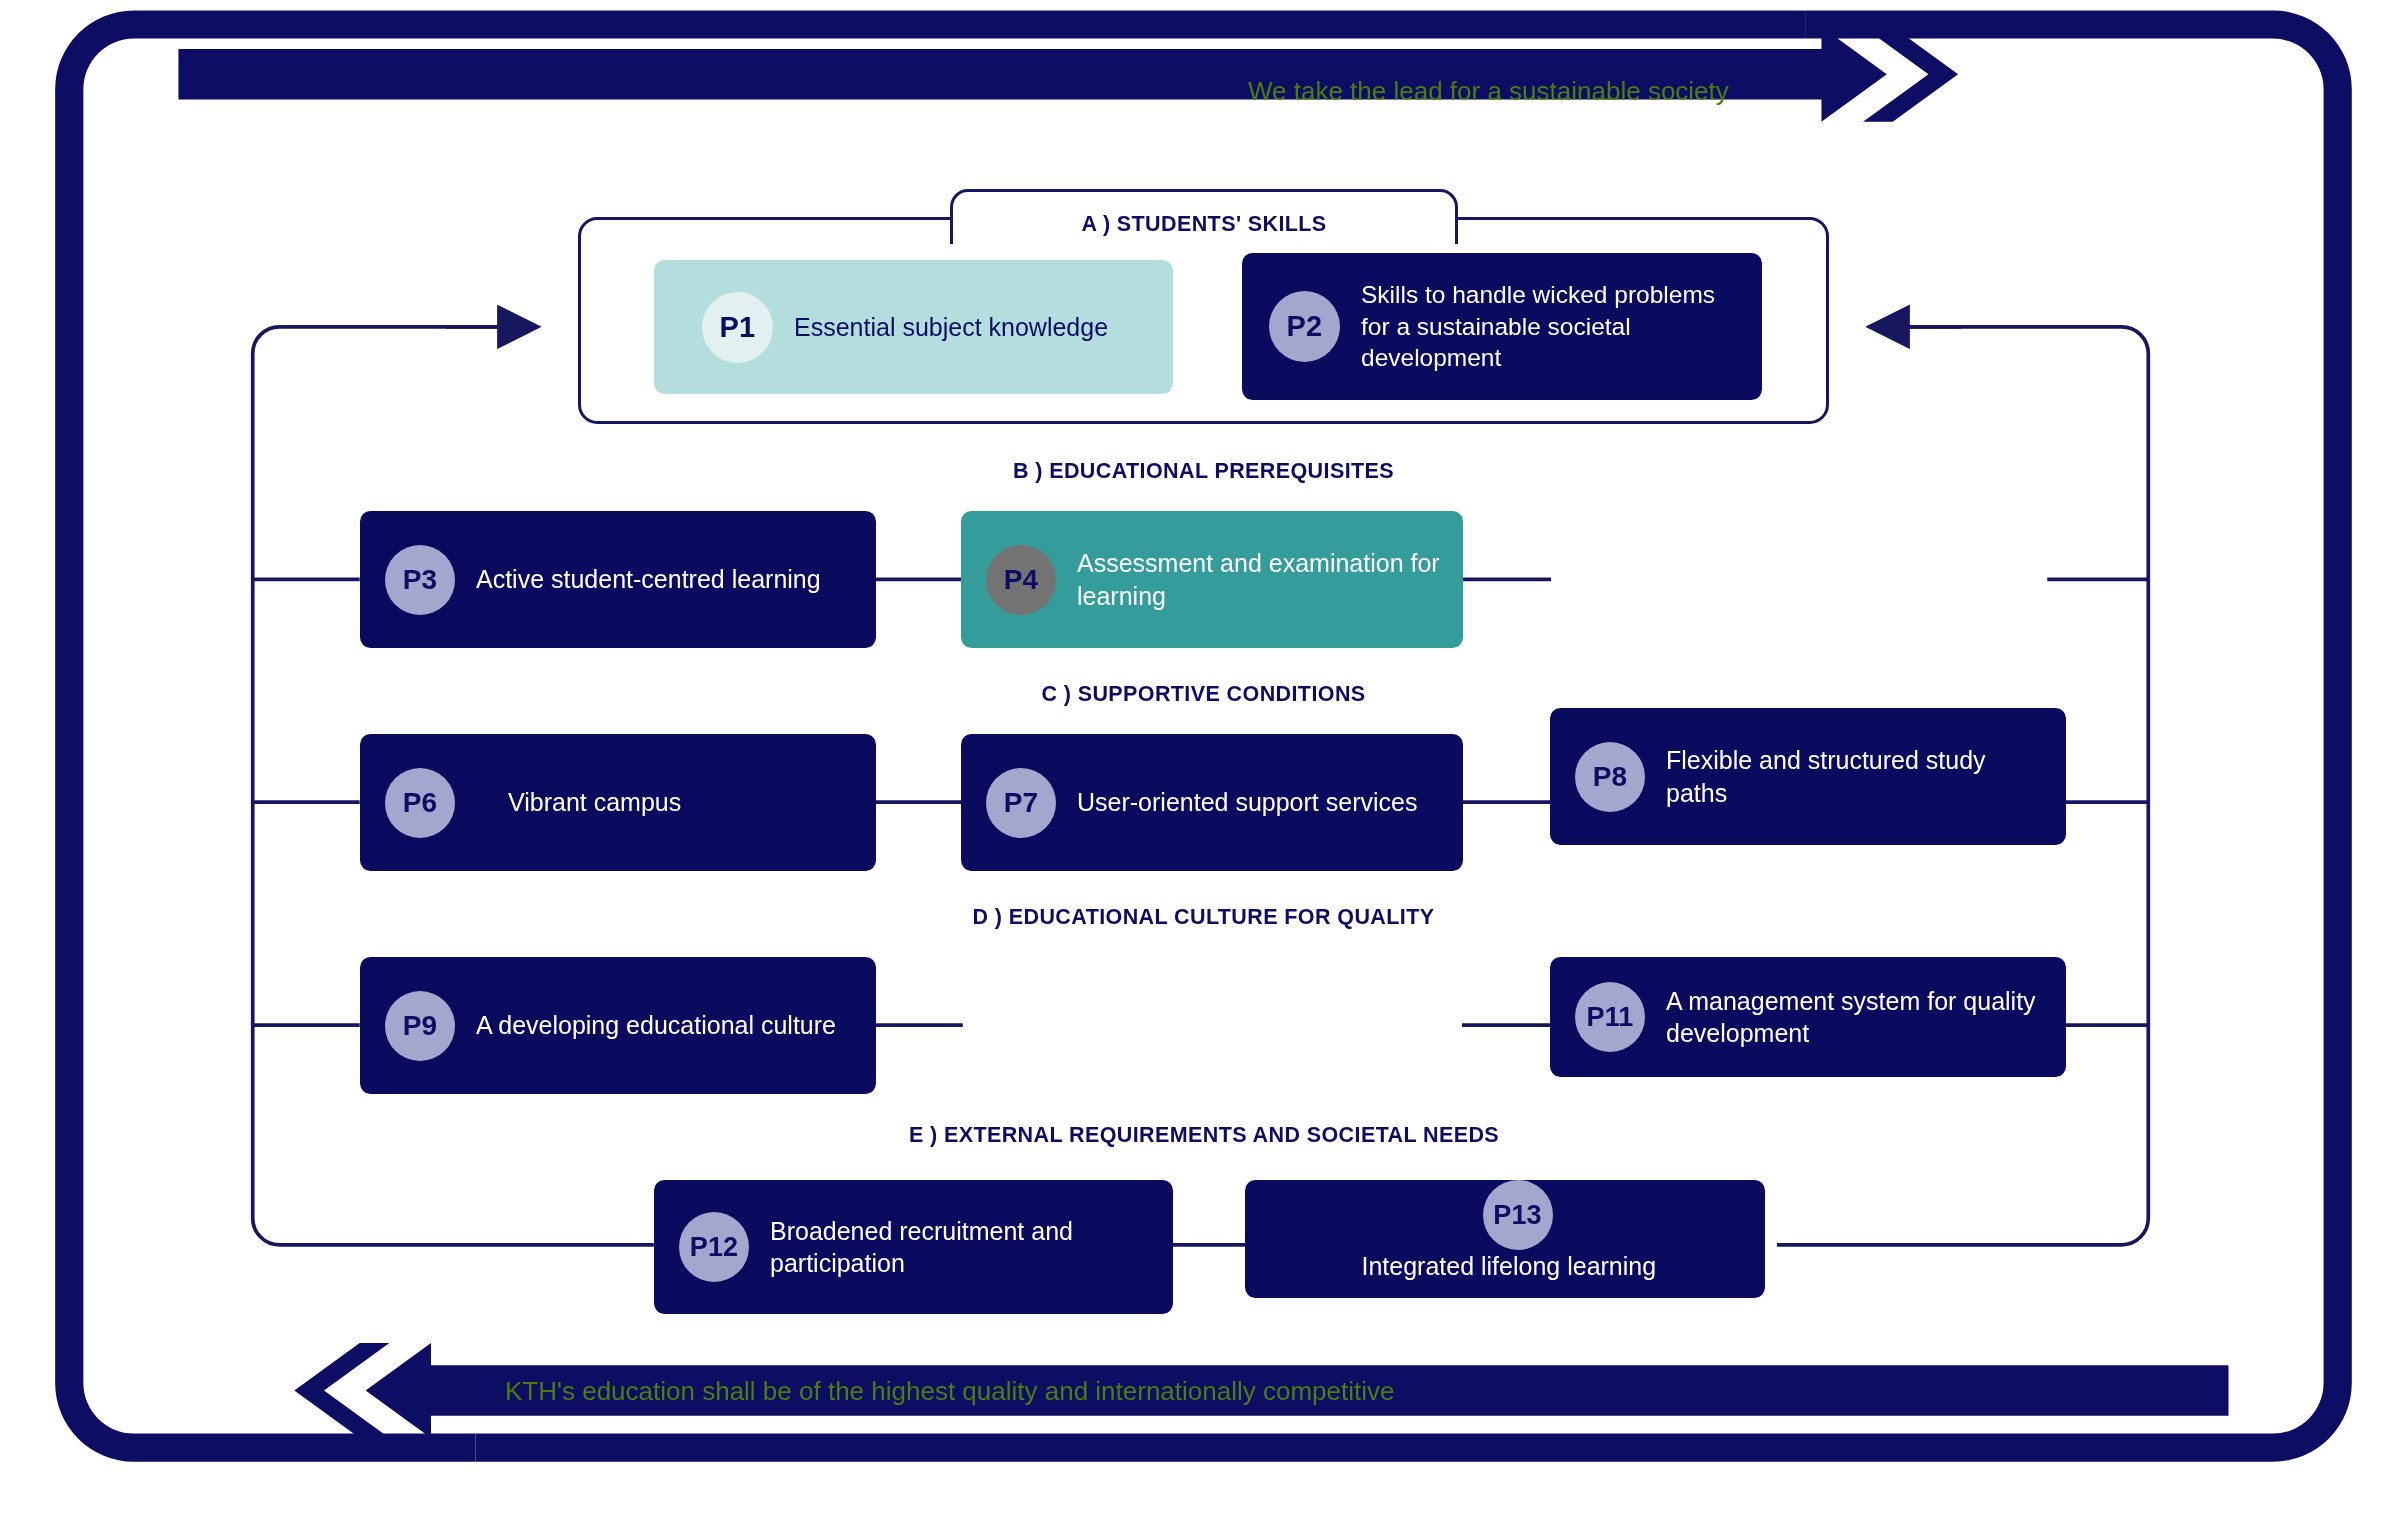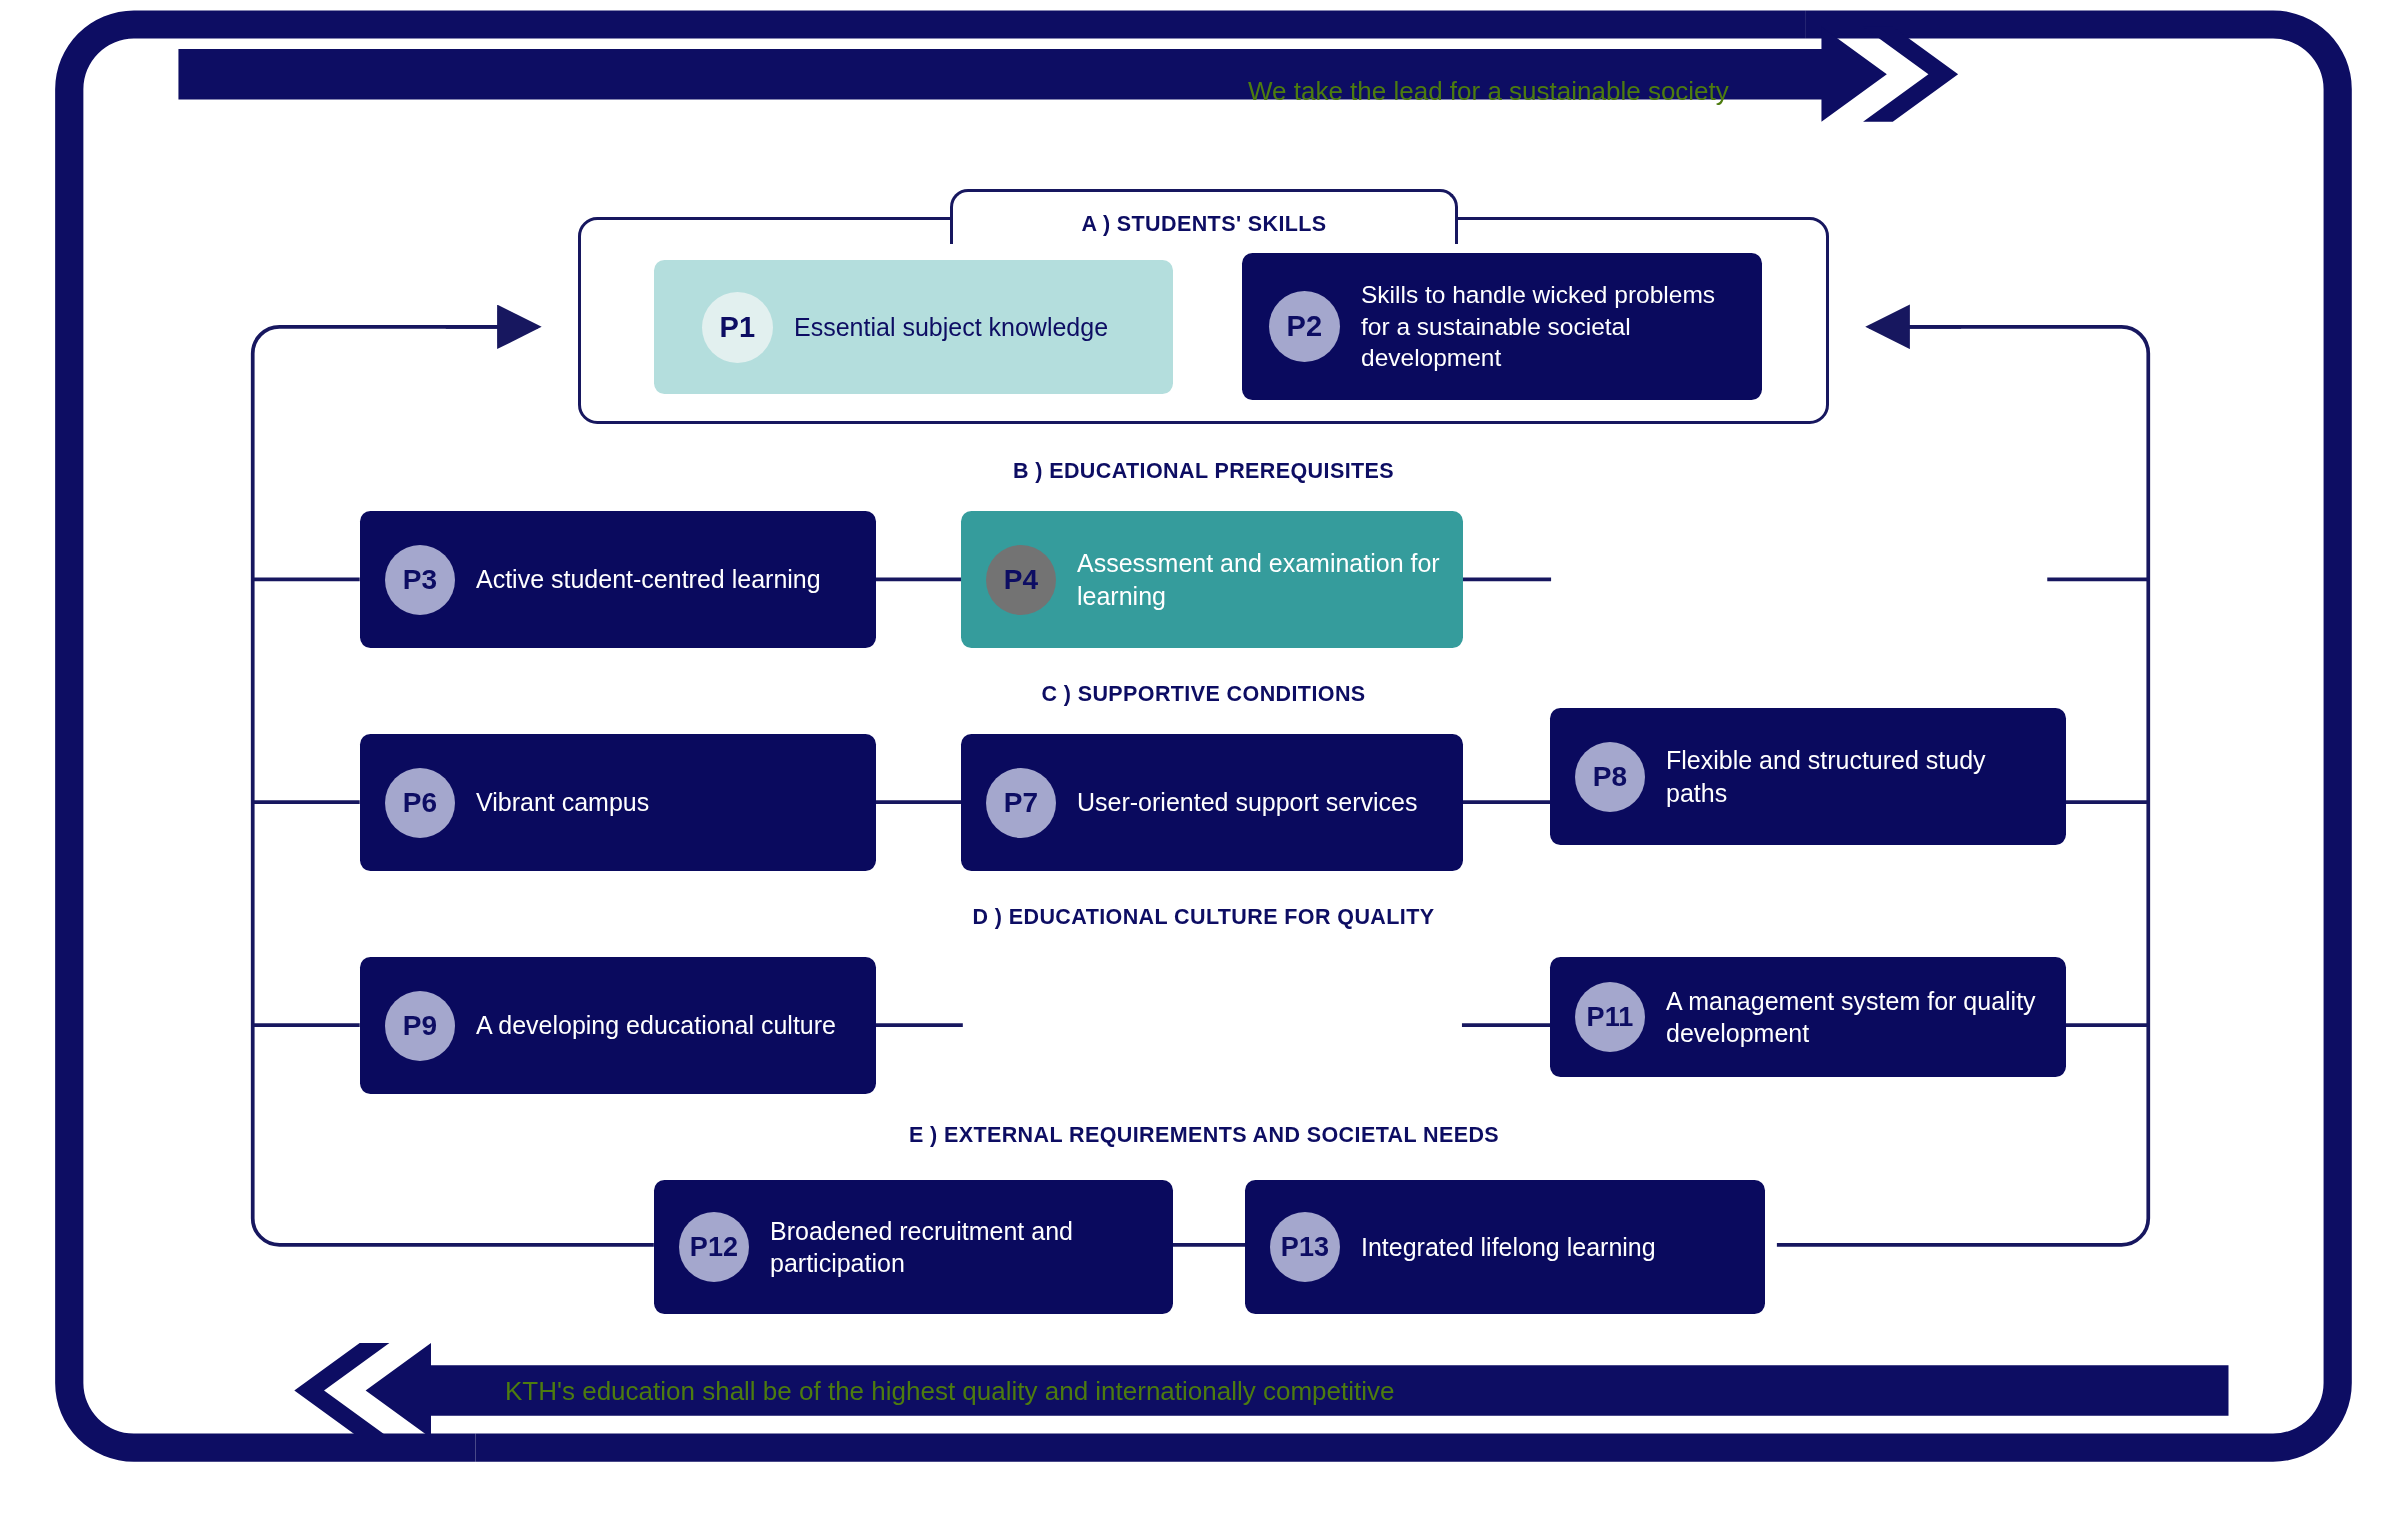--- a/index.html
+++ b/index.html
@@ -222,21 +222,21 @@
 
   <div class="card navy" style="left:360px; top:511px; width:516px; height:137px;">
     <div class="badge lav" style="width:70px;height:70px;font-size:28px;margin-left:25px;">P3</div>
     <div class="card-text">Active student-centred learning</div>
   </div>
   <div class="card teal" style="left:961px; top:511px; width:502px; height:137px;">
     <div class="badge lt" style="width:70px;height:70px;font-size:28px;margin-left:25px;">P4</div>
     <div class="card-text">Assessment and examination for learning</div>
   </div>
 
-  <div class="card navy" style="left:360px; top:734px; width:516px; height:137px;">
+  <div class="card navy" style="left:360px; top:734px; width:516px; height:137px;gap:32px;">
     <div class="badge lav" style="width:70px;height:70px;font-size:28px;margin-left:25px;">P6</div>
     <div class="card-text">Vibrant campus</div>
   </div>
   <div class="card navy" style="left:961px; top:734px; width:502px; height:137px;">
     <div class="badge lav" style="width:70px;height:70px;font-size:28px;margin-left:25px;">P7</div>
     <div class="card-text">User-oriented support services</div>
   </div>
   <div class="card navy" style="left:1550px; top:708px; width:516px; height:137px;">
     <div class="badge lav" style="width:70px;height:70px;font-size:28px;margin-left:25px;">P8</div>
     <div class="card-text">Flexible and structured study paths</div>
@@ -248,21 +248,21 @@
   </div>
   <div class="card navy" style="left:1550px; top:957px; width:516px; height:120px;">
     <div class="badge lav" style="width:70px;height:70px;font-size:27px;margin-left:25px;">P11</div>
     <div class="card-text">A management system for quality development</div>
   </div>
 
   <div class="card navy" style="left:654px; top:1180px; width:519px; height:134px;">
     <div class="badge lav" style="width:70px;height:70px;font-size:27px;margin-left:25px;">P12</div>
     <div class="card-text">Broadened recruitment and participation</div>
   </div>
-  <div class="card navy" style="left:1245px; top:1180px; width:520px; height:134px;">
+  <div class="card navy" style="left:1245px; top:1180px; width:520px; height:118px;flex-direction:column;">
     <div class="badge lav" style="width:70px;height:70px;font-size:27px;margin-left:25px;">P13</div>
     <div class="card-text">Integrated lifelong learning</div>
   </div>
 
   <div class="band-text" style="left:1248px; top:91px; transform:translateY(-50%);">We take the lead for a sustainable society</div>
   <div class="band-text" style="left:505px; top:1391px; transform:translateY(-50%);">KTH's education shall be of the highest quality and internationally competitive</div>
 
 </div>
 
 

